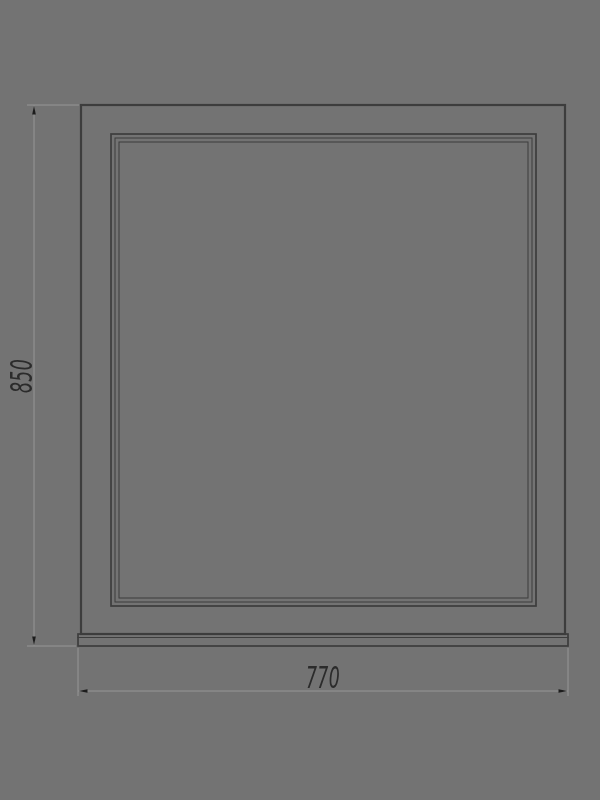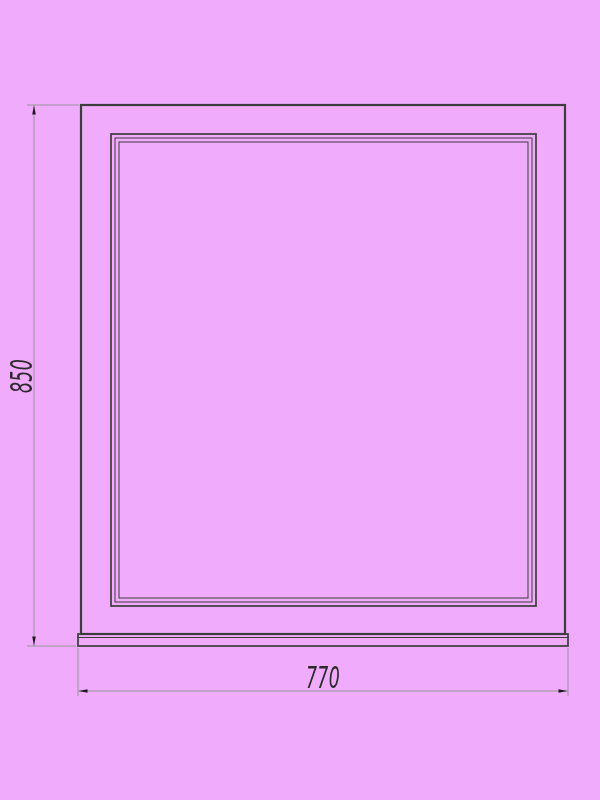--- a/index.html
+++ b/index.html
@@ -4,21 +4,21 @@
 <style>
   html, body {
     margin: 0;
     padding: 0;
     background: #ffffff;
   }
   .canvas {
     position: relative;
     width: 600px;
     height: 800px;
-    background: #f0abfc;
+    background: #737373;
     overflow: hidden;
     font-family: "DejaVu Sans", sans-serif;
   }
   svg { display: block; }
   .dim-text {
     font-family: "DejaVu Sans", sans-serif;
     font-style: italic;
     font-size: 30px;
     letter-spacing: 0.5px;
   }

